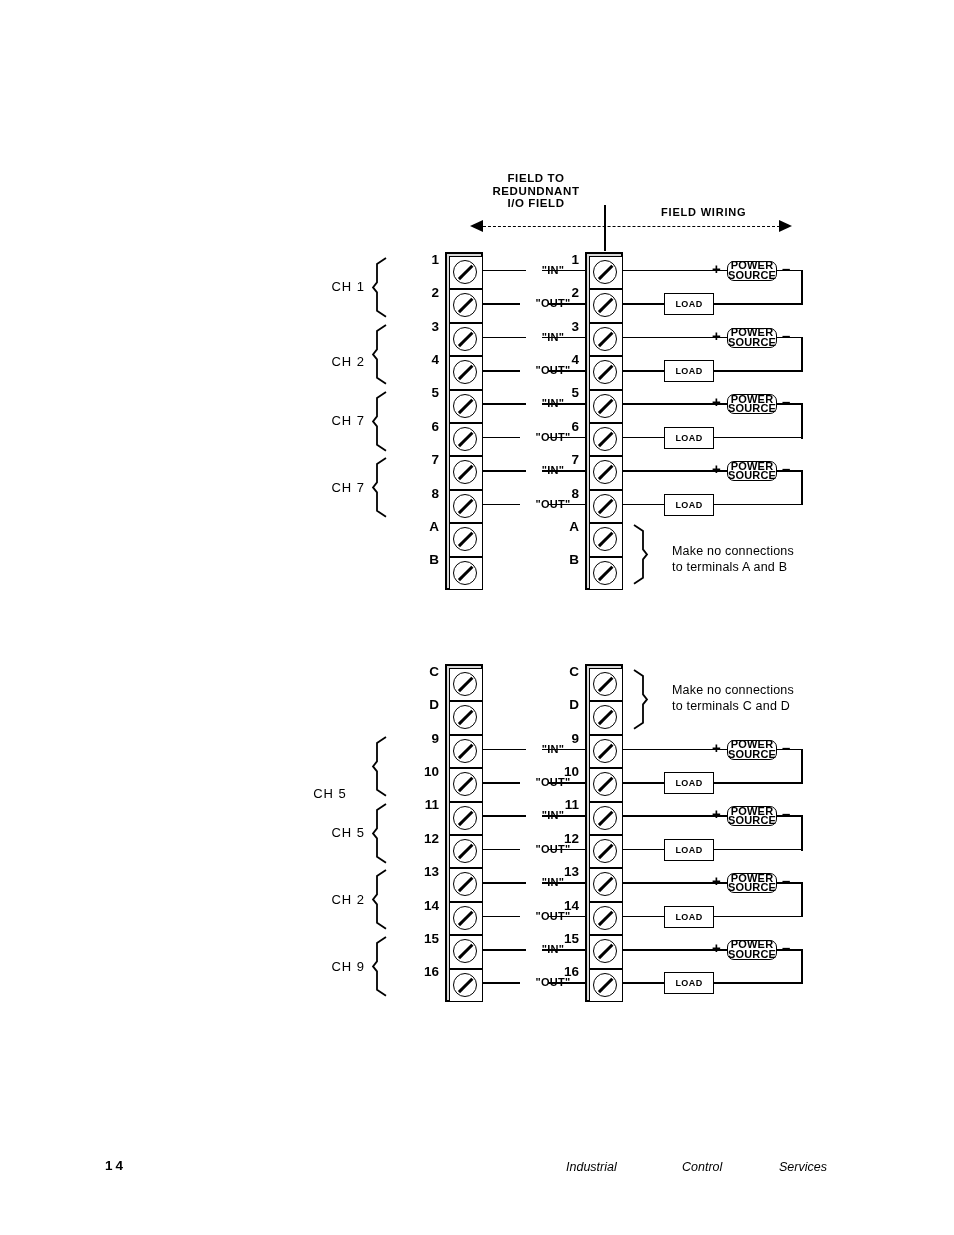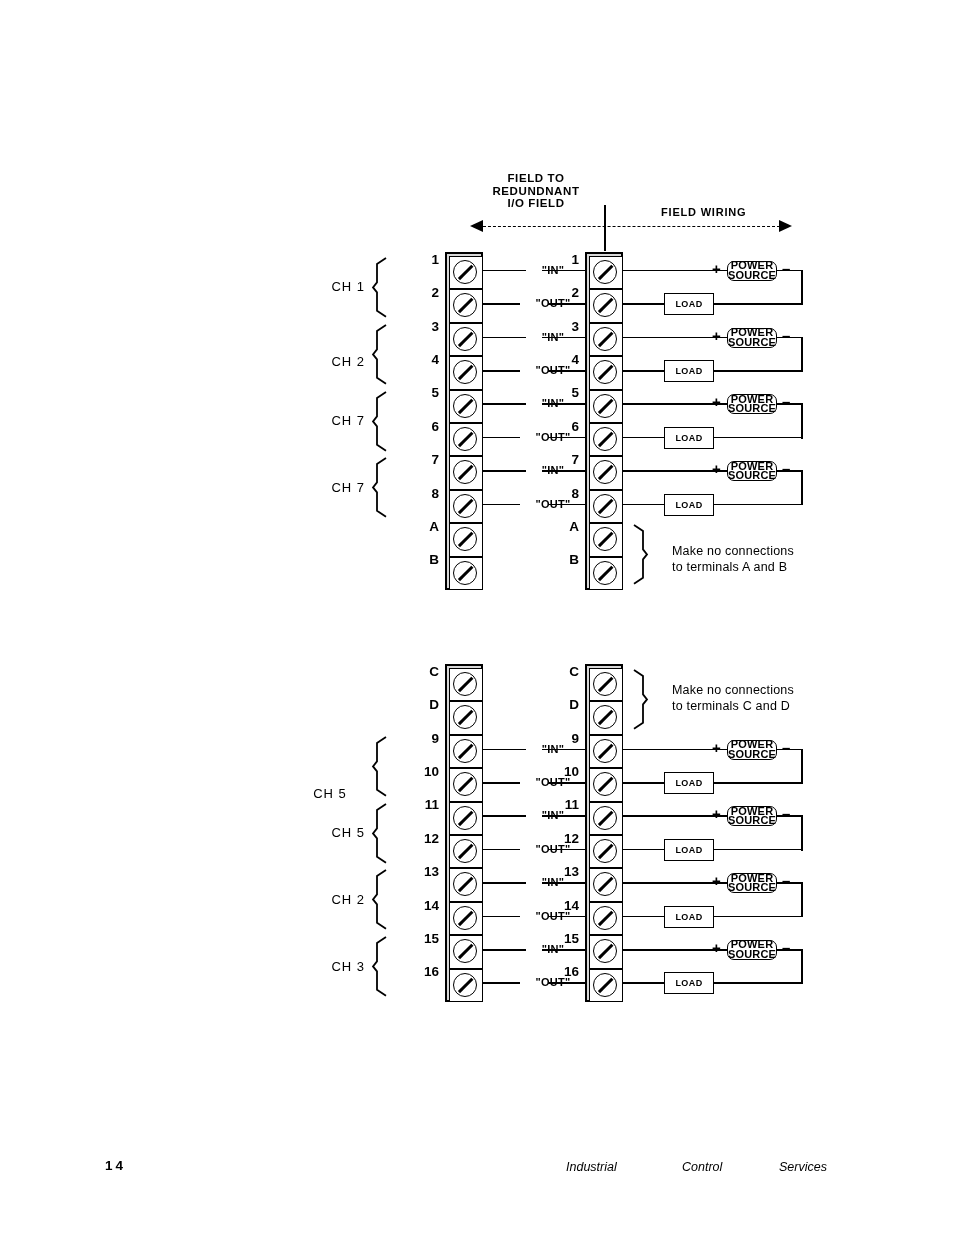--- a/index.html
+++ b/index.html
@@ -470,21 +470,21 @@
         <path d="M 15 2 L 6 8 L 6 26.4 L 2 31.4 L 6 36.4 L 6 54.8 L 15 60.8" fill="none" stroke="#000" stroke-width="1.8"></path>
       </svg>
       <div class="chlabel" style="left:295px;top:825px;width:70px;text-align:right;">CH  5</div>
       <svg width="18" height="62.8" style="position:absolute;left:371px;top:868.4px;">
         <path d="M 15 2 L 6 8 L 6 26.4 L 2 31.4 L 6 36.4 L 6 54.8 L 15 60.8" fill="none" stroke="#000" stroke-width="1.8"></path>
       </svg>
       <div class="chlabel" style="left:295px;top:891.8px;width:70px;text-align:right;">CH  2</div>
       <svg width="18" height="62.8" style="position:absolute;left:371px;top:935.2px;">
         <path d="M 15 2 L 6 8 L 6 26.4 L 2 31.4 L 6 36.4 L 6 54.8 L 15 60.8" fill="none" stroke="#000" stroke-width="1.8"></path>
       </svg>
-      <div class="chlabel" style="left:295px;top:958.6px;width:70px;text-align:right;">CH  3</div>
+      <div class="chlabel" style="left:295px;top:958.6px;width:70px;text-align:right;">CH  9</div>
       <div class="wire wh" style="left:483px;top:748.5px;width:43px;"></div>
       <div class="wire wh" style="left:542px;top:748.5px;width:43px;"></div>
       <div class="iolabel" style="left:521px;top:742.5px;width:64px;">"IN"</div>
       <div class="wire wh" style="left:483px;top:781.9000000000001px;width:37px;"></div>
       <div class="wire wh" style="left:548px;top:781.9000000000001px;width:37px;"></div>
       <div class="iolabel" style="left:517px;top:775.9000000000001px;width:72px;">"OUT"</div>
       <div class="wire wh" style="left:623px;top:748.5px;width:104px;"></div>
       <div class="sign" style="left:712px;top:741.5px;">+</div>
       <div class="bx bx-ps" style="left:727px;top:739.5px;width:50px;height:20px;">
         <div>

